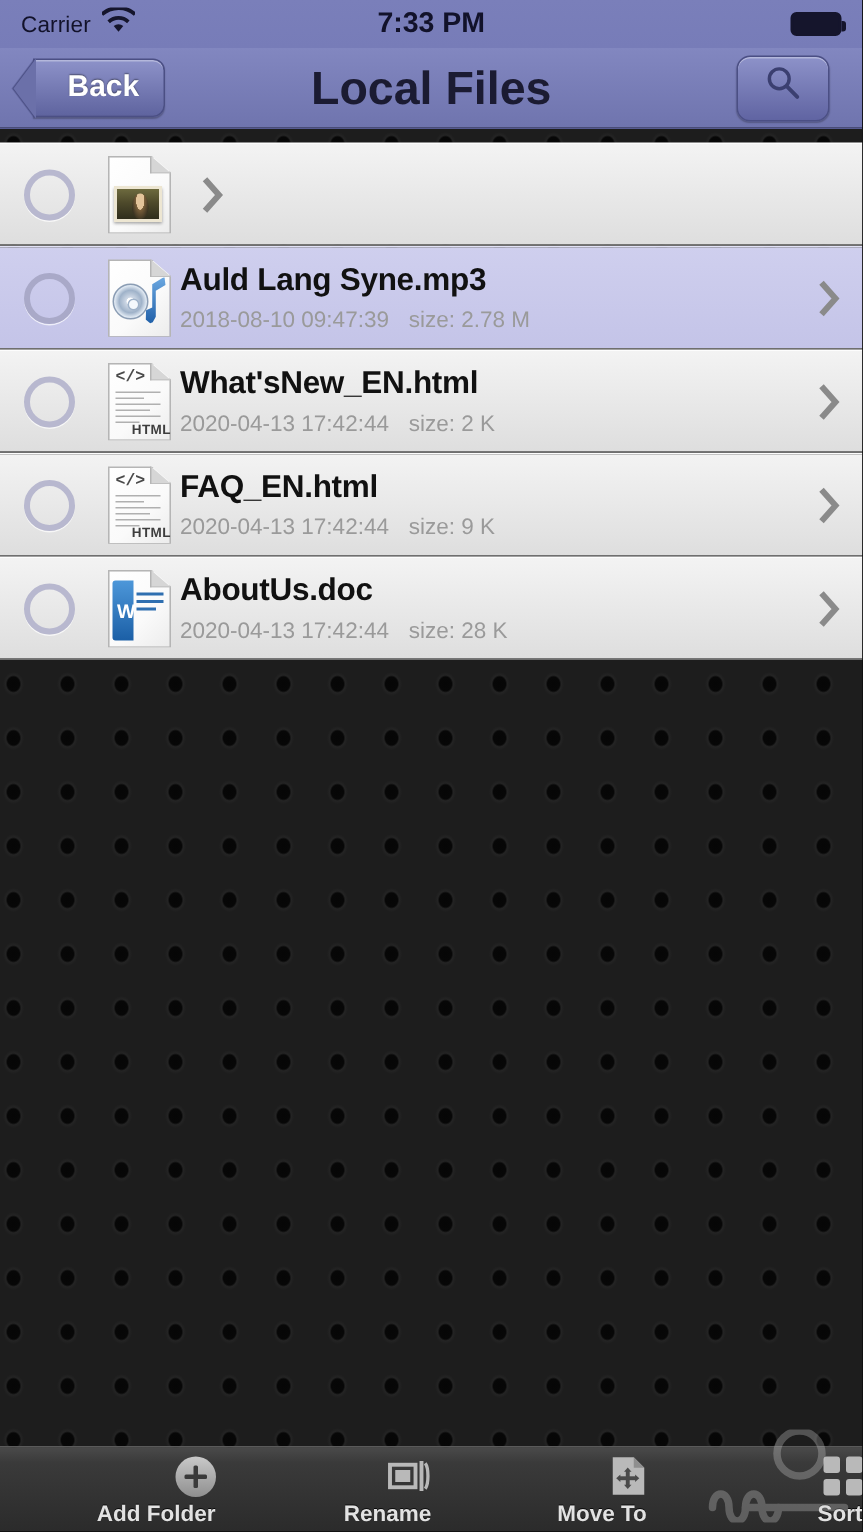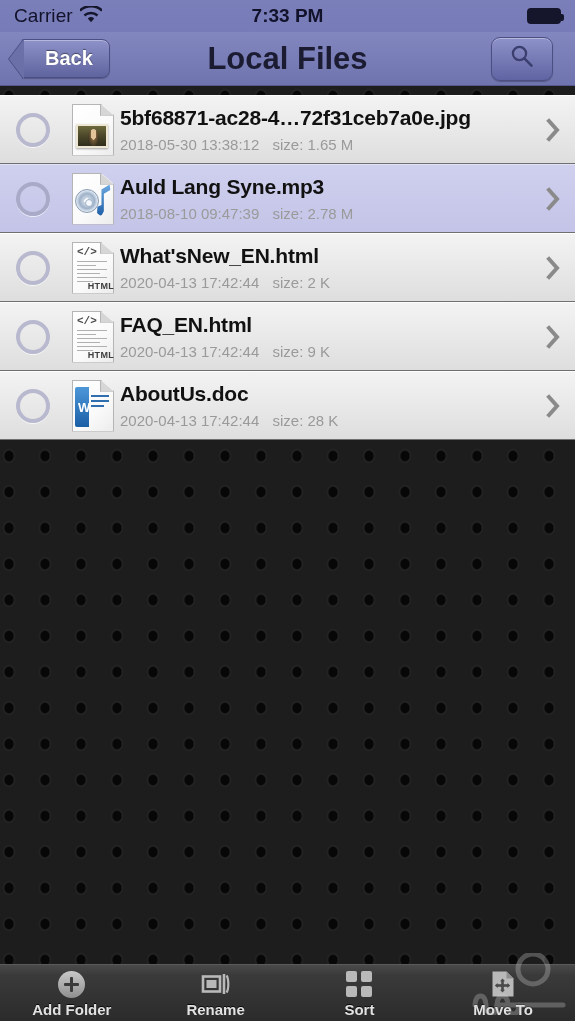--- a/index.html
+++ b/index.html
@@ -24,21 +24,21 @@
   }
 
   
   .statusbar {
     position:absolute; top:0; left:0; width:575px; height:32px;
     background:linear-gradient(#7a7fba,#777cb8);
     display:flex; align-items:center; padding:0 14px;
     color:#12122a;
   }
   .sb-left { display:flex; align-items:center; gap:7px; flex:0 0 auto; }
-  .sb-carrier { font-size:19px; letter-spacing:.1px; }
+  .sb-carrier { font-size:15px; letter-spacing:.1px; }
   .wifi-icon { display:block; }
   .sb-time {
     position:absolute; left:0; right:0; text-align:center;
     font-size:19px; font-weight:bold; pointer-events:none;
   }
   .sb-right { margin-left:auto; display:flex; align-items:center; z-index:2; }
   .battery {
     width:34px; height:16px; border:2px solid #15152c; border-radius:4px;
     background:#15152c; position:relative;
   }
@@ -200,21 +200,21 @@
 
   
   .toolbar {
     position:absolute; left:0; bottom:0; width:575px; height:57px;
     background:linear-gradient(#4a4a4a 0%, #3a3a3a 18%, #2b2b2b 100%);
     border-top:1px solid #5a5a5a;
     display:flex; align-items:flex-start; z-index:3;
   }
   .tb-item {
     flex:1; height:100%; display:flex; flex-direction:column;
-    align-items:center; justify-content:flex-start; padding-top:5px;
+    align-items:flex-end; justify-content:flex-start; padding-top:5px;
     cursor:pointer;
   }
   .tb-icon { height:28px; display:flex; align-items:center; justify-content:center; }
   .tb-label {
     margin-top:3px; font-size:15px; font-weight:bold; color:#e2e2e2;
     text-shadow:0 -1px 0 rgba(0,0,0,.8);
   }
   .plus-icon {
     width:27px; height:27px; border-radius:50%;
     background:linear-gradient(#c9c9c9,#8f8f8f); position:relative;
@@ -280,27 +280,20 @@
       <div class="row-check">
         <span class="radio"></span>
       </div>
       <div class="row-icon">
         <span class="docicon">
           <span class="page"></span>
             <span class="fold"></span>
           <span class="thumb-img"></span>
         </span>
       </div>
-      <div class="row-text">
-        <div class="fname">5bf68871-ac28-4…72f31ceb7a0e.jpg</div>
-        <div class="fmeta">
-          <span>2018-05-30 13:38:12</span>
-          <span class="sz">size: 1.65 M</span>
-        </div>
-      </div>
       <div class="chevron">
         <svg width="16" height="26" viewBox="0 0 16 26">
             <polyline points="4,4 12,13 4,22" fill="none" stroke="#8a8a8a" stroke-width="4" stroke-linecap="square"></polyline>
           </svg>
       </div>
     </div>
 
     <div class="row selected">
       <div class="row-check">
         <span class="radio"></span>
@@ -446,52 +439,52 @@
     <div class="tb-item">
       <span class="tb-icon">
         <svg width="30" height="26" viewBox="0 0 30 26">
           <rect x="2" y="5.5" width="17" height="15" fill="none" stroke="#b9b9b9" stroke-width="2.6"></rect>
           <rect x="5.5" y="9" width="10" height="8" fill="#b9b9b9"></rect>
           <line x1="23" y1="3" x2="23" y2="23" stroke="#b9b9b9" stroke-width="2.6"></line>
           <path d="M25.5 4.5c2.4 3.2 2.4 13.8 0 17" fill="none" stroke="#b9b9b9" stroke-width="2.2"></path>
         </svg>
       </span>
       <span class="tb-label">Rename</span>
-    </div>
-
-    <div class="tb-item">
-      <span class="tb-icon">
-        <span class="sort-icon">
-            <span></span>
-            <span></span>
-            <span></span>
-            <span></span>
-          </span>
-      </span>
-      <span class="tb-label">Sort</span>
     </div>
 
     <div class="tb-item">
       <span class="tb-icon">
         <svg width="24" height="28" viewBox="0 0 24 28">
           <path d="M1.5 1.5h14l7 7v18h-21z" fill="#b9b9b9"></path>
           <path d="M15.5 1.5v7h7" fill="#8f8f8f"></path>
           <g fill="#4a4a4a">
             <rect x="10.2" y="10" width="2.6" height="11"></rect>
             <rect x="6" y="14.2" width="11" height="2.6"></rect>
             <polygon points="11.5,8.4 14,11.2 9,11.2"></polygon>
             <polygon points="11.5,22.6 14,19.8 9,19.8"></polygon>
             <polygon points="3.8,15.5 6.6,13 6.6,18"></polygon>
             <polygon points="19.2,15.5 16.4,13 16.4,18"></polygon>
           </g>
         </svg>
       </span>
       <span class="tb-label">Move To</span>
     </div>
 
+    <div class="tb-item">
+      <span class="tb-icon">
+        <span class="sort-icon">
+            <span></span>
+            <span></span>
+            <span></span>
+            <span></span>
+          </span>
+      </span>
+      <span class="tb-label">Sort</span>
+    </div>
+
   </div>
 
   <div class="watermark">
     <svg width="96" height="62" viewBox="0 0 96 62">
       <circle cx="62" cy="16" r="15" fill="none" stroke="#cfcfcf" stroke-width="5"></circle>
       <path d="M4 52c0-12 11-12 11 0s11 12 11 0 11-12 11 0 11 12 11 0" fill="none" stroke="#cfcfcf" stroke-width="5" stroke-linecap="round"></path>
       <line x1="26" y1="52" x2="92" y2="52" stroke="#cfcfcf" stroke-width="5" stroke-linecap="round"></line>
     </svg>
   </div>
 

